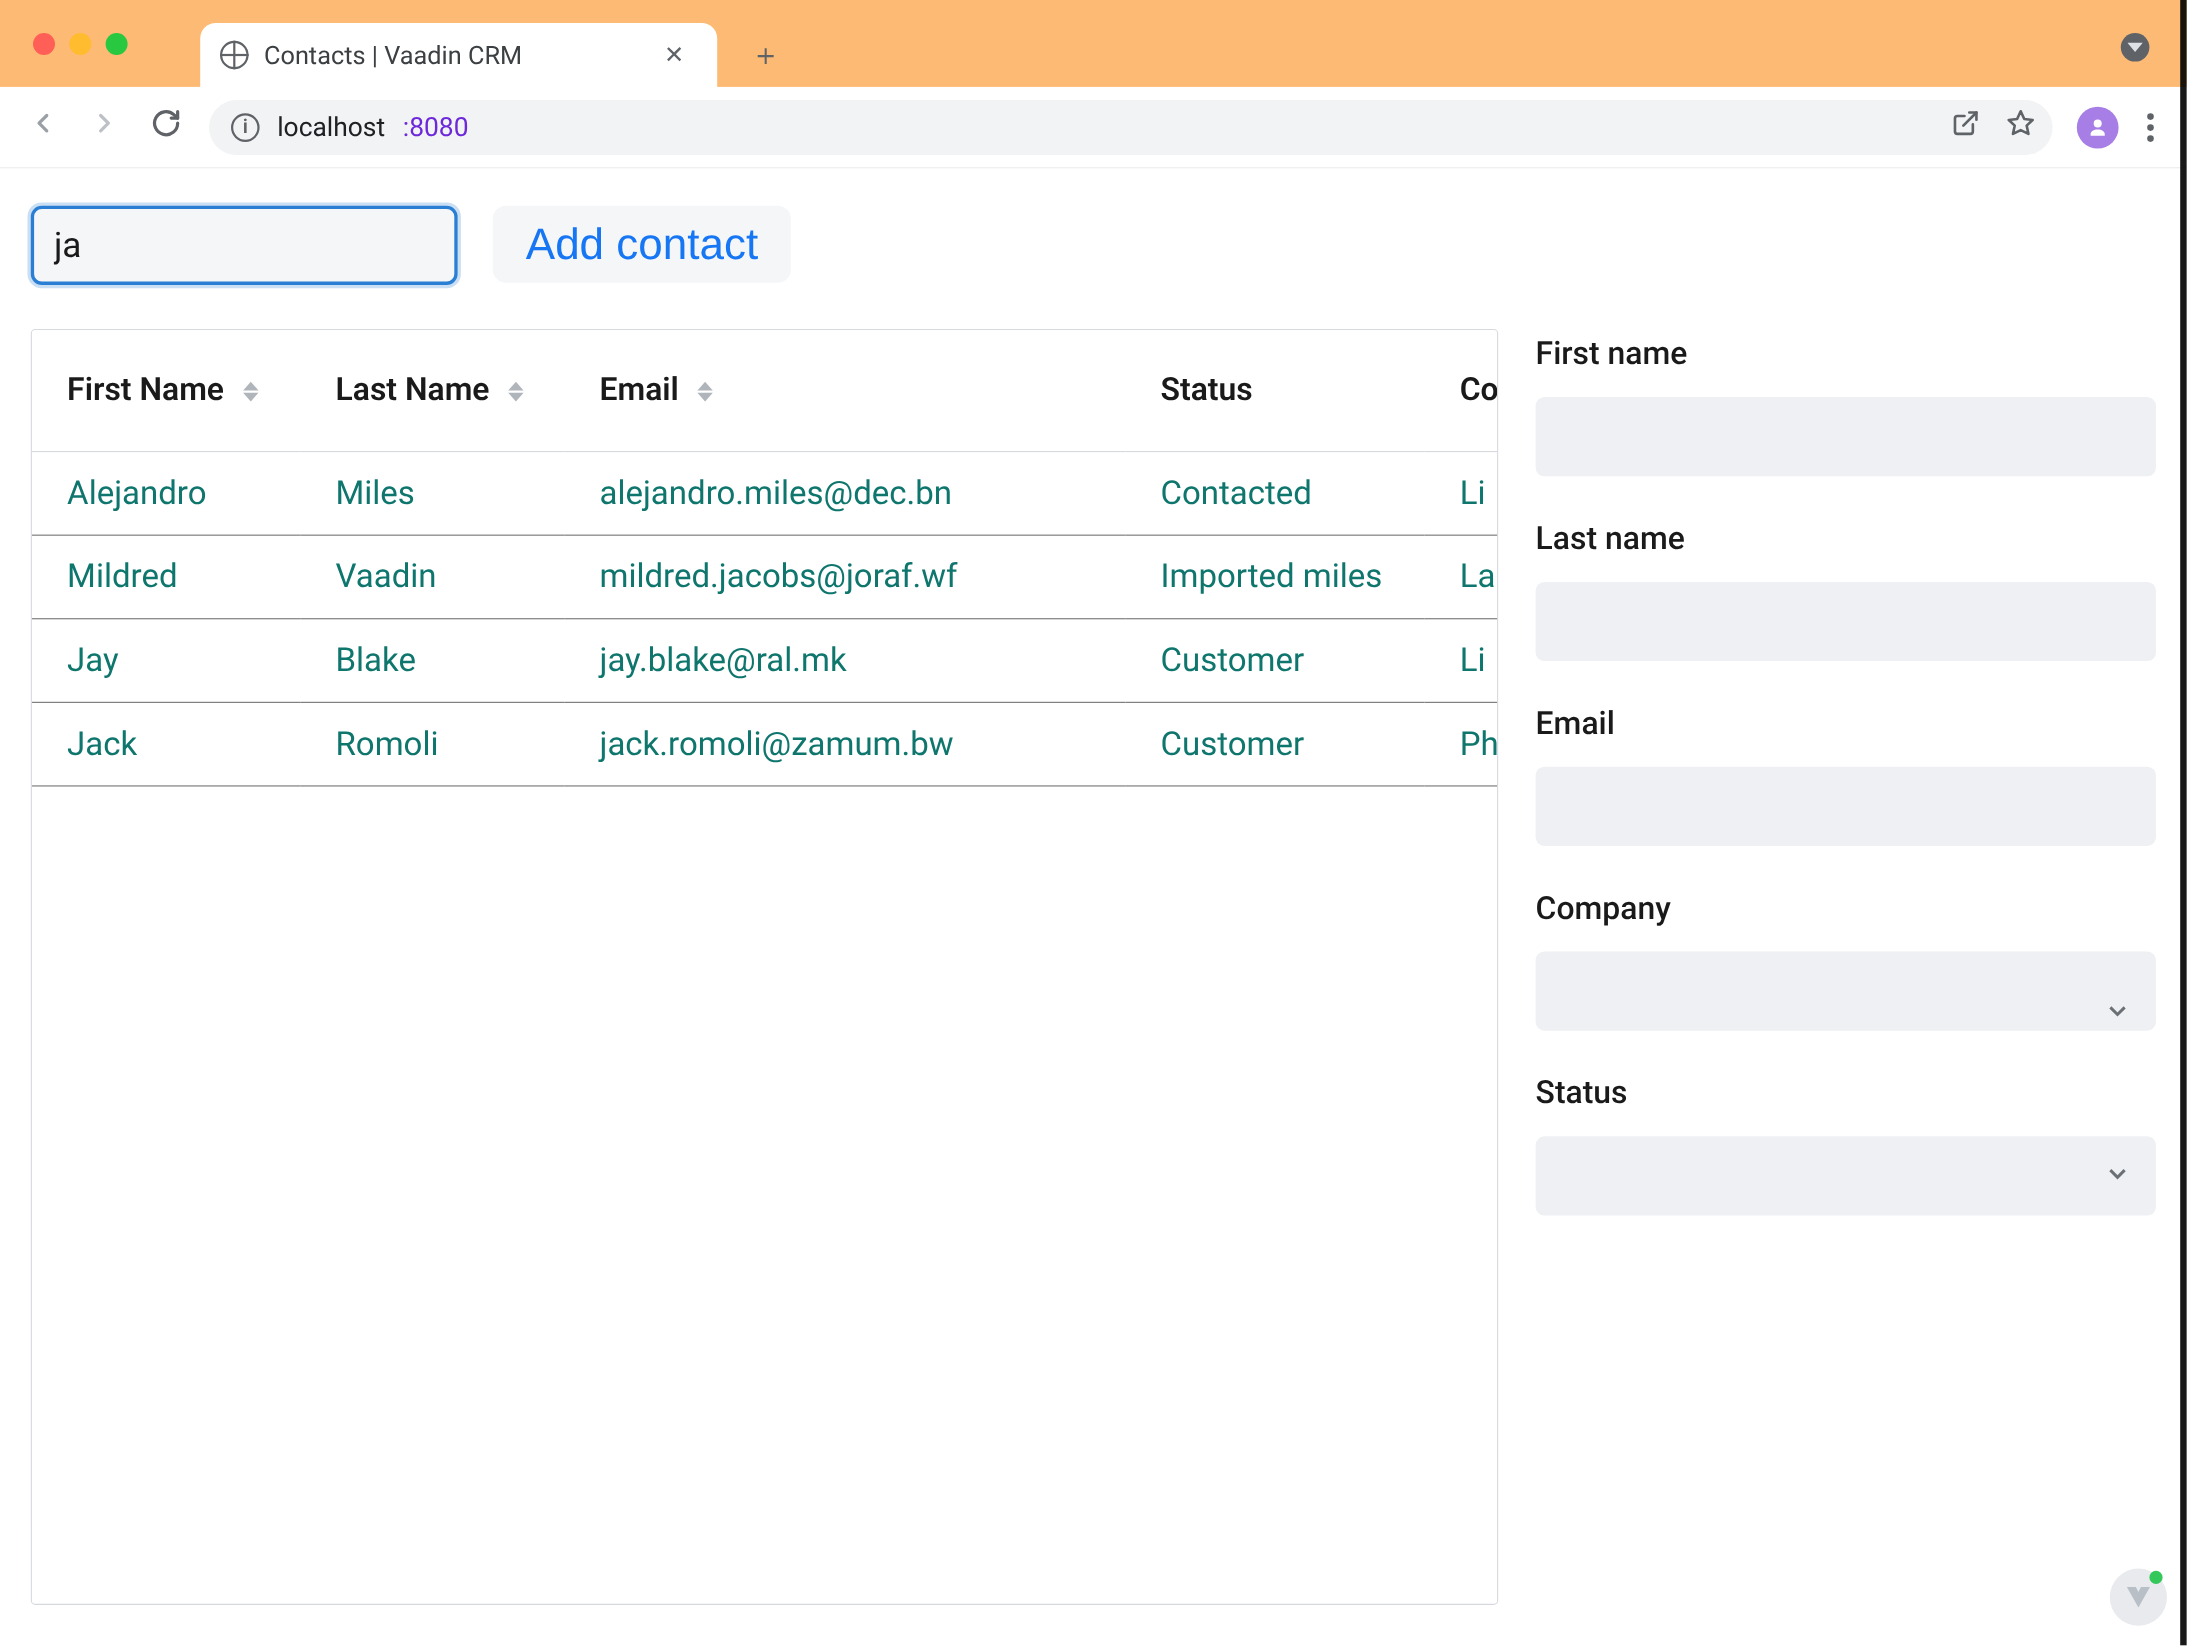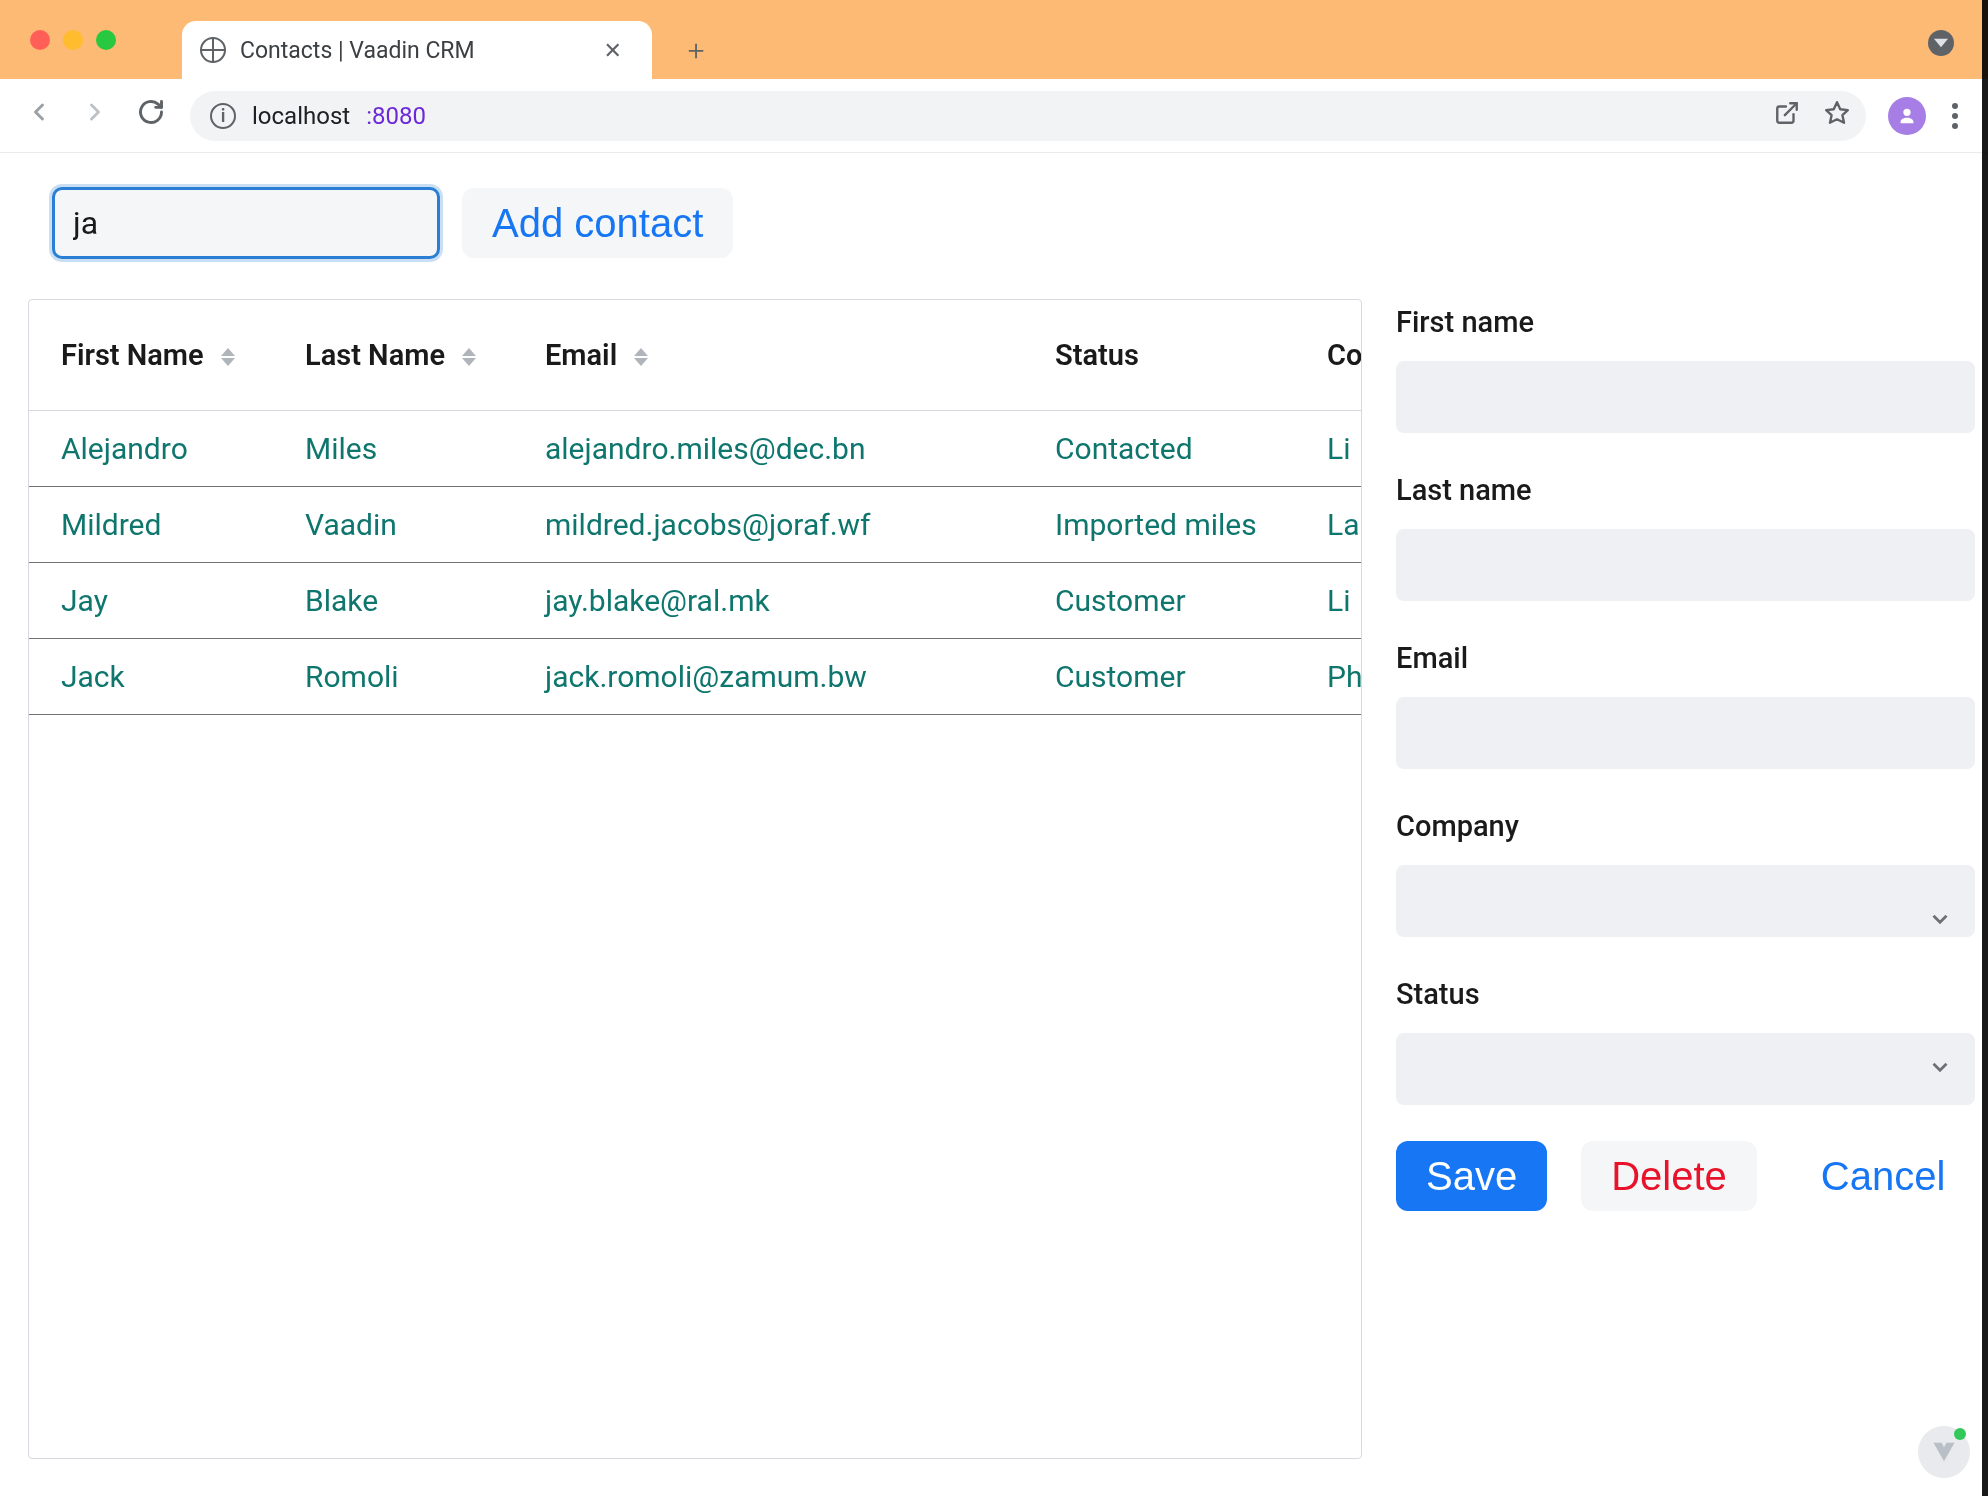--- a/index.html
+++ b/index.html
@@ -117,21 +117,21 @@
     .avatar svg{width:22px;height:22px;fill:#fff;}
     .kebab{ display:flex; flex-direction:column; gap:4px; padding:6px; cursor:pointer;}
     .kebab span{ width:6px;height:6px;border-radius:50%;background:#5f6367;}
 
     
     .page {
       padding: 34px 28px 28px 28px;
       height: calc(1496px - 79px - 74px);
       position: relative;
     }
-    .action-row { display:flex; gap:22px; align-items:center; margin-bottom:40px;margin-left:24px;}
+    .action-row { display:flex; gap:32px; margin-bottom:40px;}
     .search-field {
       width: 388px; height: 72px;
       border: 3px solid #2a7fd4;
       box-shadow: 0 0 0 3px rgba(42,127,212,.25);
       border-radius: 10px;
       background:#f5f6f8;
       display:flex; align-items:center;
       padding: 0 12px 0 18px;
     }
     .search-field input{
@@ -437,25 +437,20 @@
       <label>Status</label>
       <div class="select" style="margin-bottom:18px;">
         <input class="field" style="margin-bottom: 18px;" type="text" readonly="" value="">
         <span class="chev" style="top:36px;">
           <svg viewBox="0 0 24 24">
               <polyline points="6 9 12 15 18 9"></polyline>
             </svg>
         </span>
       </div>
 
-      <div class="form-actions">
-        <button class="btn btn-primary">Save</button>
-        <button class="btn btn-danger">Delete</button>
-        <button class="btn btn-link">Cancel</button>
-      </div>
     </div>
   </div>
 
   <div class="vaadin-badge">
     <span class="notif"></span>
     <svg viewBox="0 0 24 24">
         <path d="M3 4h7l2 4 2-4h7l-9 16z"></path>
       </svg>
   </div>
 </div>

